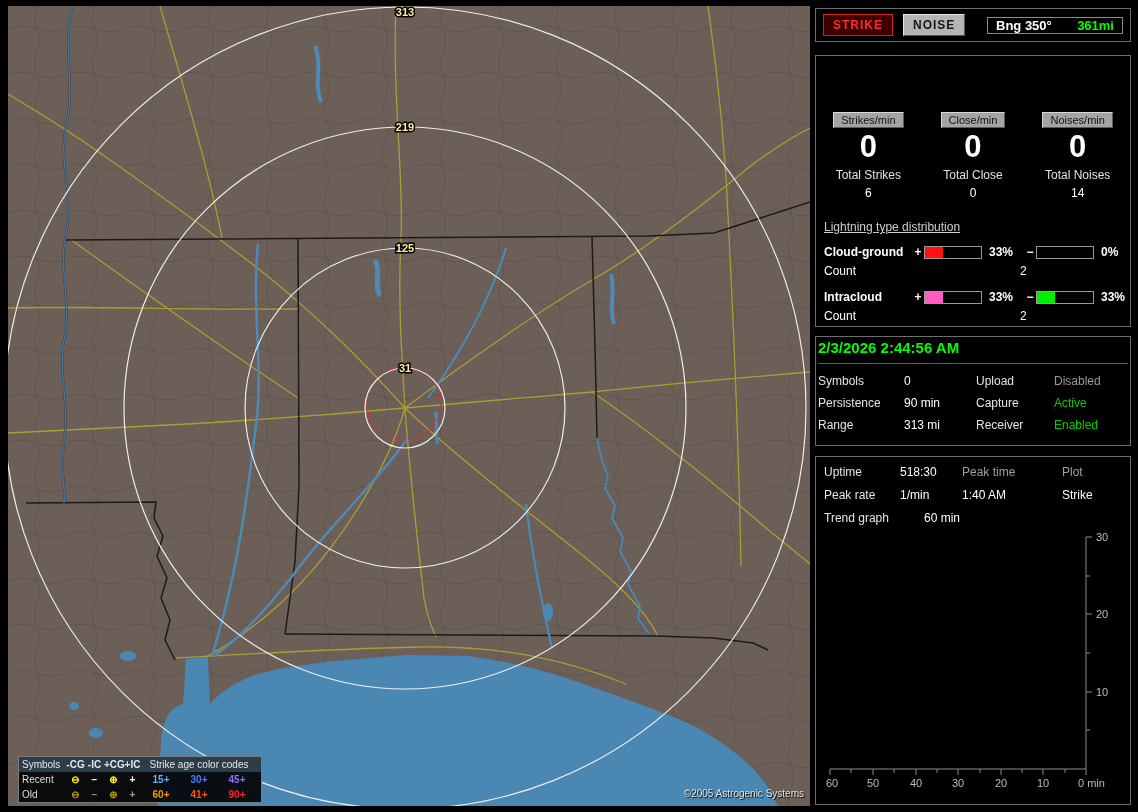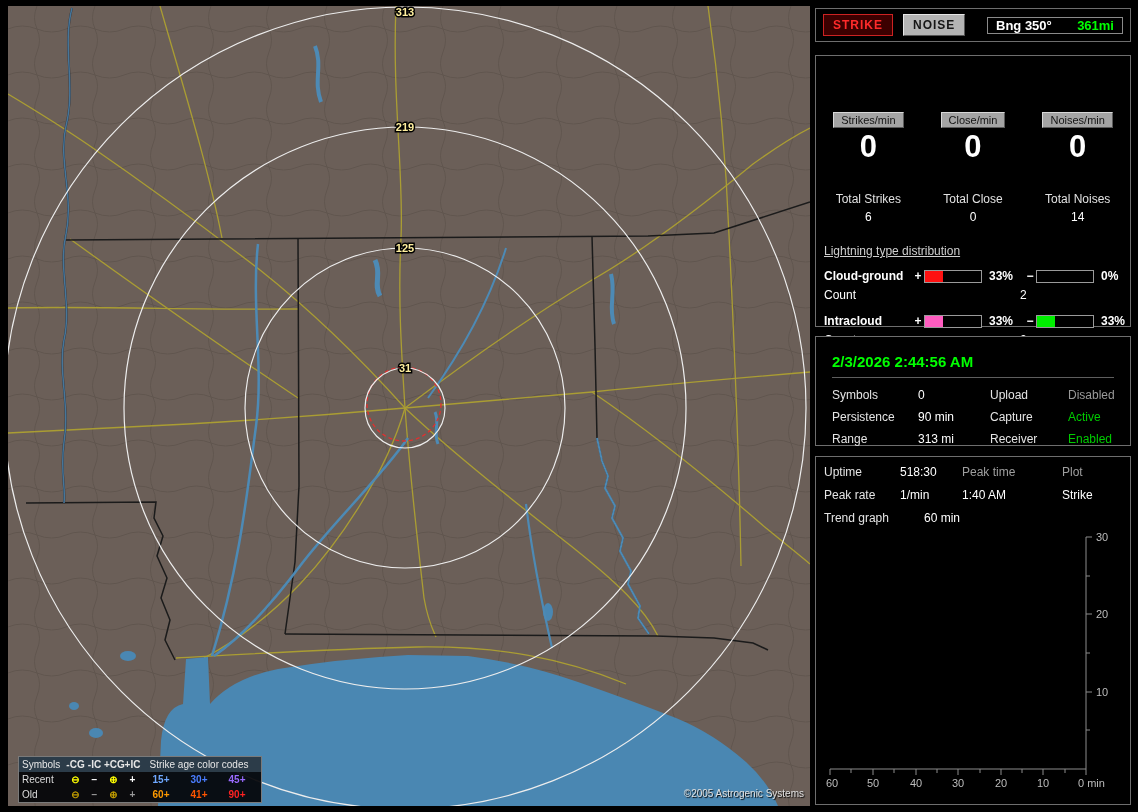--- a/index.html
+++ b/index.html
@@ -24,36 +24,36 @@
   .leg-recent .s0,.leg-recent .s2{color:#ffff00;}
   .leg-recent .s1,.leg-recent .s3{color:#ffffff;}
   .leg-old .s0,.leg-old .s2{color:#bf9a00;}
   .leg-old .s1,.leg-old .s3{color:#9a9a9a;}
 
   
   .pbox{position:absolute;left:815px;width:316px;background:#000;
         border:1px solid #6e6e6e;box-sizing:border-box;}
   #box-toolbar{top:8px;height:34px;display:flex;align-items:center;padding:0 7px;gap:10px;}
   #box-stats{top:55px;height:272px;}
-  #box-clock{top:336px;height:110px;padding:16px;}
+  #box-clock{top:336px;height:110px;padding:2px;}
   #box-uptime{top:456px;height:349px;padding:8px 8px 0 8px;}
 
   .btn-strike{background:#3c0000;border:1px solid #c22;color:#ff2a2a;font-weight:bold;
               font-size:12px;padding:3px 9px;letter-spacing:1px;cursor:default;}
   .btn-noise{background:#b4b4b4;color:#161616;font-weight:bold;font-size:12px;padding:3px 9px;
              letter-spacing:1px;border:1px solid;border-color:#e6e6e6 #555 #555 #e6e6e6;cursor:default;}
   .bearing{margin-left:auto;border:1px solid #8a8a8a;background:#000;padding:0 8px;
            display:flex;justify-content:space-between;gap:12px;font-weight:bold;
            font-size:13px;min-width:118px;}
 
   .rates{display:grid;grid-template-columns:repeat(3,1fr);text-align:center;padding-top:8px;}
   .chip{display:inline-block;background:#a4a4a4;color:#141414;font-size:11px;padding:1px 7px;
         border:1px solid;border-color:#d8d8d8 #5a5a5a #5a5a5a #d8d8d8;margin-top:48px;}
   .bigzero{font-size:31px;font-weight:bold;line-height:34px;margin-top:2px;}
-  .total-label{font-size:12px;color:#e2e2e2;margin-top:28px;}
+  .total-label{font-size:12px;color:#e2e2e2;margin-top:4px;}
   .total-value{font-size:12px;margin-top:4px;}
 
   #dist{padding:20px 8px 0 8px;}
   .dist-title{color:#cfcfcf;text-decoration:underline;margin-bottom:11px;}
   .drow,.crow{display:grid;grid-template-columns:88px 12px 62px 38px 12px 62px 34px;
               align-items:center;}
   .drow{margin-bottom:5px;}
   .crow{margin:1px 0 12px 0;gap:48px;}
   .dlabel{font-weight:bold;}
   .sign{font-weight:bold;text-align:center;}

